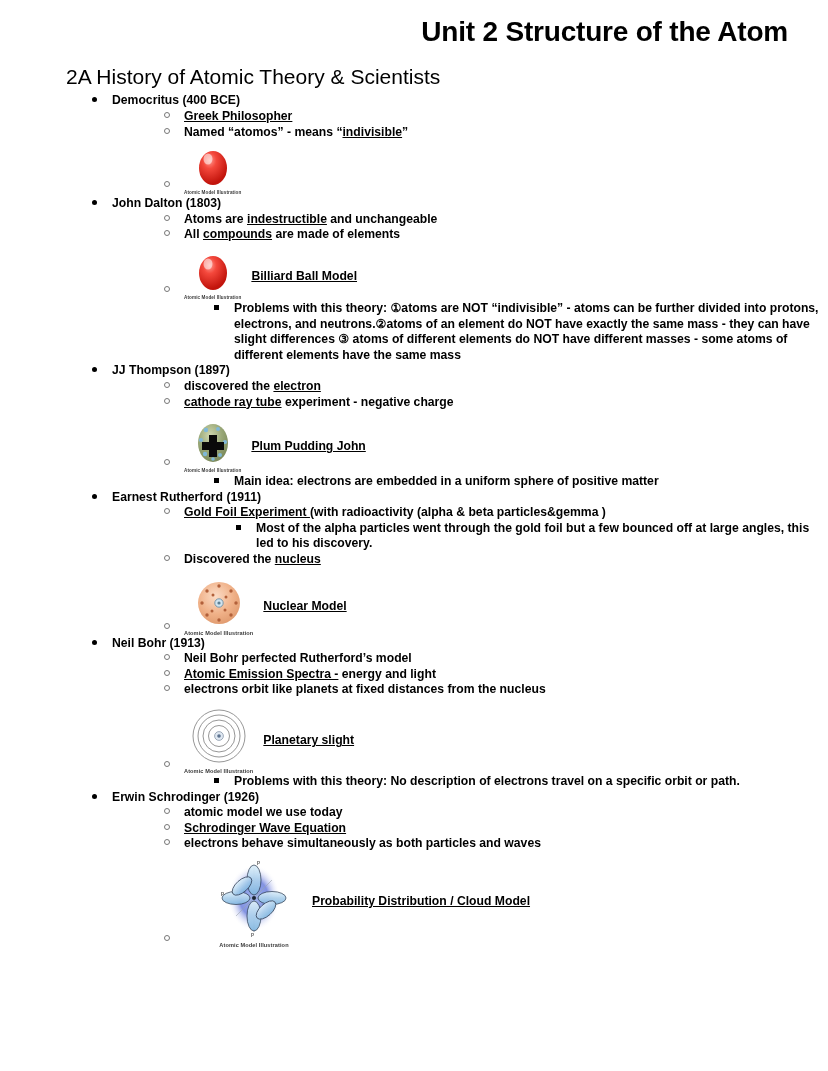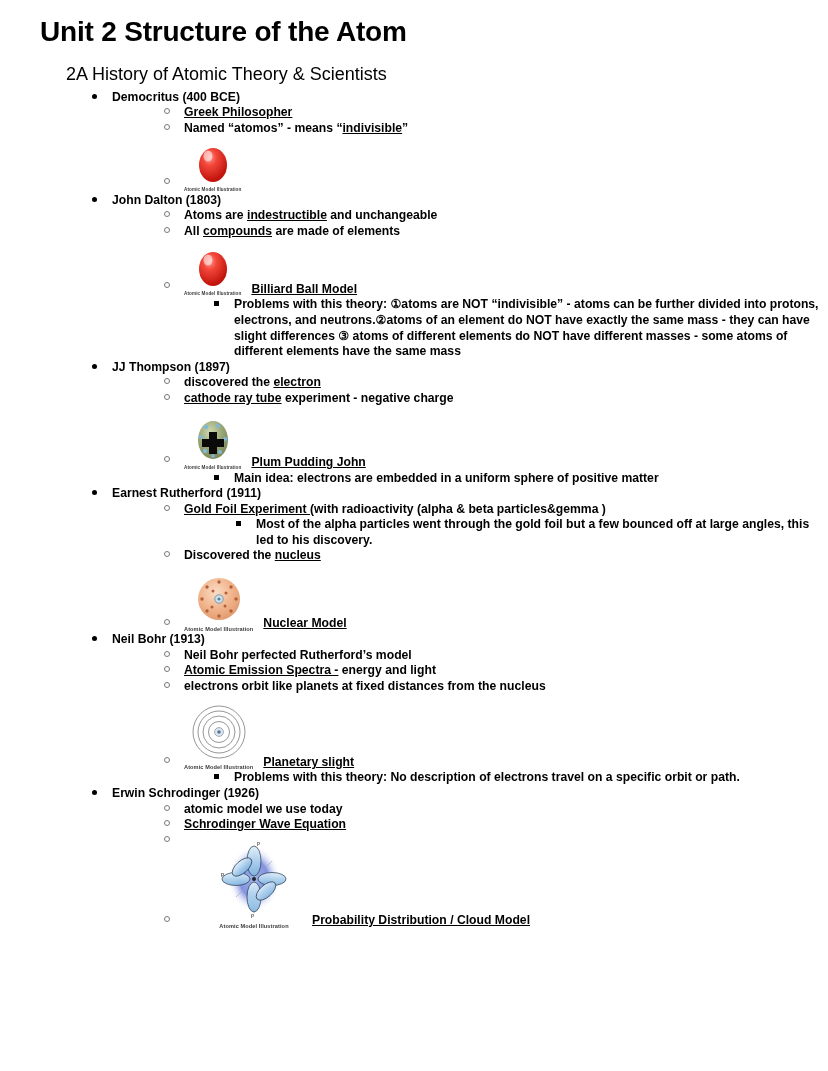--- a/index.html
+++ b/index.html
@@ -19,30 +19,30 @@
     width: 828px;
     height: 1071px;
     background: #ffffff;
     box-sizing: border-box;
     padding: 0;
     position: relative;
   }
 
   
   .doc-title {
-    text-align: left;
+    text-align: right;
     font-size: 28px;
     font-weight: bold;
     letter-spacing: -0.2px;
     margin: 16px 0 4px 0;
     padding: 0 40px;
     line-height: 1.15;
   }
   .doc-subtitle {
-    font-size: 18px;
+    font-size: 21px;
     font-weight: normal;
     margin: 16px 0 4px 0;
     padding-left: 66px;
     line-height: 1.2;
   }
 
   
   ul.lvl1, ul.lvl2, ul.lvl3 {
     margin: 0;
     padding: 0;
@@ -98,21 +98,21 @@
   }
   .txt { display: inline; }
   .u { text-decoration: underline; }
 
   
   li.figrow {
     min-height: 10px;
   }
   .figwrap {
     display: flex;
-    align-items: flex-end;
+    align-items: center;
     gap: 10px;
   }
   .figbox {
     display: flex;
     flex-direction: column;
     align-items: center;
     justify-content: flex-end;
   }
   .figcap {
     font-size: 4.6px;
@@ -384,20 +384,21 @@
         <li class="l2">
           <span class="bullet"></span>
           <span class="txt">atomic model we use today</span>
         </li>
         <li class="l2">
           <span class="bullet"></span>
           <span class="txt u">Schrodinger Wave Equation</span>
         </li>
         <li class="l2">
           <span class="bullet"></span>
+          <span class="txt">electrons behave simultaneously as both particles and waves</span>
         </li>
         <div class="sp4"></div>
         <li class="l2 figrow">
           <span class="bullet" style="top:76px;"></span>
           <div class="figwrap">
             <div class="figbox" style="margin-left:22px;">
               <svg class="ill" width="96" height="84" viewBox="0 0 96 84">
                 <defs>
                   <radialGradient id="rg5" cx="50%" cy="50%" r="50%">
                     <stop offset="0%" stop-color="#9fb6ef" stop-opacity="0.95"></stop>

